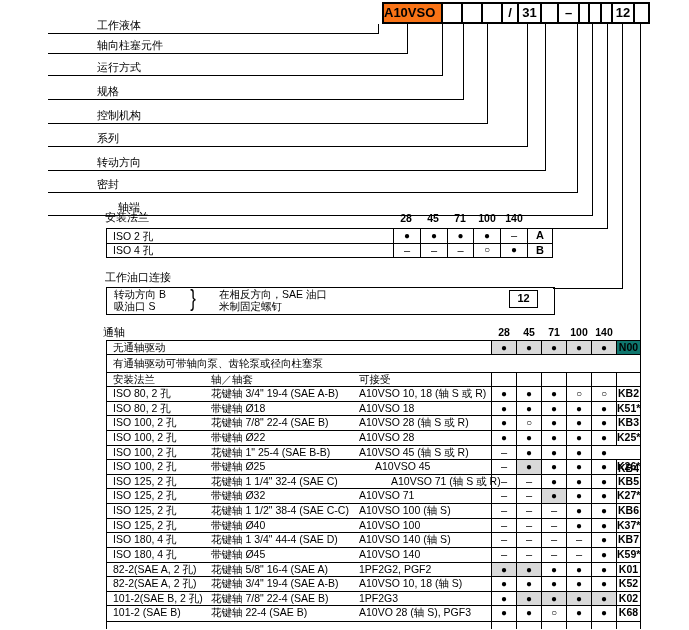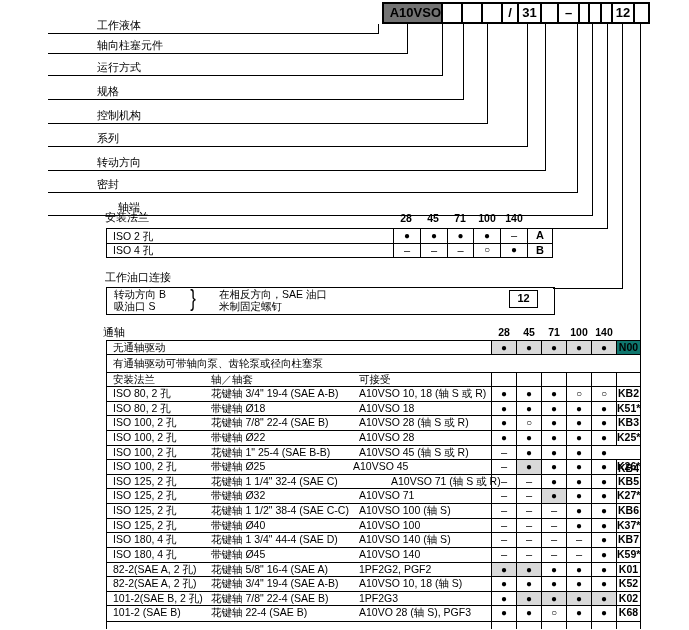--- a/index.html
+++ b/index.html
@@ -27,21 +27,21 @@
   <div class="sec-title" id="ports-title">工作油口连接</div>
   <div class="pbox">
     <div class="pl1">转动方向 B</div>
     <div class="pl2">吸油口 S</div>
     <div class="pbrace">}</div>
     <div class="pd1">在相反方向，SAE 油口</div>
     <div class="pd2">米制固定螺钉</div>
     <div class="pcode">12</div>
   </div>
   <div class="sec-title" id="through-title">通轴</div>
-<div style="position: absolute; left: 382px; top: 2px; width: 61px; height: 22px; border: 2px solid rgb(0, 0, 0); box-sizing: border-box; font-weight: bold; font-size: 13px; text-align: right; line-height: 18px; background: #737373;">A10VSO</div>
+<div style="position: absolute; left: 382px; top: 2px; width: 61px; height: 22px; border: 2px solid rgb(0, 0, 0); box-sizing: border-box; font-weight: bold; font-size: 13px; text-align: left; line-height: 18px; background: #f97316;">A10VSO</div>
     <div style="position: absolute; left: 441px; top: 2px; width: 22px; height: 22px; border: 2px solid rgb(0, 0, 0); box-sizing: border-box; font-weight: bold; font-size: 13px; text-align: center; line-height: 18px; background: rgb(255, 255, 255);"></div>
     <div style="position: absolute; left: 461px; top: 2px; width: 22px; height: 22px; border: 2px solid rgb(0, 0, 0); box-sizing: border-box; font-weight: bold; font-size: 13px; text-align: center; line-height: 18px; background: rgb(255, 255, 255);"></div>
     <div style="position: absolute; left: 481px; top: 2px; width: 22px; height: 22px; border: 2px solid rgb(0, 0, 0); box-sizing: border-box; font-weight: bold; font-size: 13px; text-align: center; line-height: 18px; background: rgb(255, 255, 255);"></div>
     <div style="position: absolute; left: 501px; top: 2px; width: 18px; height: 22px; border: 2px solid rgb(0, 0, 0); box-sizing: border-box; font-weight: bold; font-size: 13px; text-align: center; line-height: 18px; background: rgb(255, 255, 255);">/</div>
     <div style="position: absolute; left: 517px; top: 2px; width: 25px; height: 22px; border: 2px solid rgb(0, 0, 0); box-sizing: border-box; font-weight: bold; font-size: 13px; text-align: center; line-height: 18px; background: rgb(255, 255, 255);">31</div>
     <div style="position: absolute; left: 540px; top: 2px; width: 19px; height: 22px; border: 2px solid rgb(0, 0, 0); box-sizing: border-box; font-weight: bold; font-size: 13px; text-align: center; line-height: 18px; background: rgb(255, 255, 255);"></div>
     <div style="position: absolute; left: 557px; top: 2px; width: 23px; height: 22px; border: 2px solid rgb(0, 0, 0); box-sizing: border-box; font-weight: bold; font-size: 13px; text-align: center; line-height: 18px; background: rgb(255, 255, 255);">–</div>
     <div style="position: absolute; left: 578px; top: 2px; width: 12px; height: 22px; border: 2px solid rgb(0, 0, 0); box-sizing: border-box; font-weight: bold; font-size: 13px; text-align: center; line-height: 18px; background: rgb(255, 255, 255);"></div>
     <div style="position: absolute; left: 588px; top: 2px; width: 14px; height: 22px; border: 2px solid rgb(0, 0, 0); box-sizing: border-box; font-weight: bold; font-size: 13px; text-align: center; line-height: 18px; background: rgb(255, 255, 255);"></div>
     <div style="position: absolute; left: 600px; top: 2px; width: 13px; height: 22px; border: 2px solid rgb(0, 0, 0); box-sizing: border-box; font-weight: bold; font-size: 13px; text-align: center; line-height: 18px; background: rgb(255, 255, 255);"></div>
@@ -184,21 +184,21 @@
         <div style="position: absolute; left: 384px; top: 0px; width: 25px; height: 100%; border-left: 1px solid rgb(0, 0, 0); box-sizing: border-box; text-align: center; line-height: 13.625px; font-size: 11px;">–</div>
         <div style="position: absolute; left: 409px; top: 0px; width: 25px; height: 100%; border-left: 1px solid rgb(0, 0, 0); box-sizing: border-box; text-align: center; line-height: 13.625px; font-size: 10px;">●</div>
         <div style="position: absolute; left: 434px; top: 0px; width: 25px; height: 100%; border-left: 1px solid rgb(0, 0, 0); box-sizing: border-box; text-align: center; line-height: 13.625px; font-size: 10px;">●</div>
         <div style="position: absolute; left: 459px; top: 0px; width: 25px; height: 100%; border-left: 1px solid rgb(0, 0, 0); box-sizing: border-box; text-align: center; line-height: 13.625px; font-size: 10px;">●</div>
         <div style="position: absolute; left: 484px; top: 0px; width: 25px; height: 100%; border-left: 1px solid rgb(0, 0, 0); box-sizing: border-box; text-align: center; line-height: 13.625px; font-size: 10px;">●</div>
         <div style="position: absolute; left: 509px; top: 16px; width: 24px; height: 100%; border-left: 1px solid rgb(0, 0, 0); box-sizing: border-box; text-align: center; font-weight: bold; font-size: 10.5px; line-height: 13.625px;">KB4</div>
       </div>
       <div style="position: absolute; left: 0px; top: 119.125px; width: 533px; height: 14.625px; border-bottom: 1px solid rgb(0, 0, 0); box-sizing: border-box; font-size: 10.5px;">
         <div style="position: absolute; left: 6px; top: 0px; line-height: 13.625px; white-space: nowrap;">ISO 100, 2 孔</div>
         <div style="position: absolute; left: 104px; top: 0px; line-height: 13.625px; white-space: nowrap;">带键轴 Ø25</div>
-        <div style="position: absolute; left: 246px; top: 0px; line-height: 13.625px; white-space: nowrap;">A10VSO 45</div>
+        <div style="position: absolute; left: 268px; top: 0px; line-height: 13.625px; white-space: nowrap;">A10VSO 45</div>
         <div style="position: absolute; left: 384px; top: 0px; width: 25px; height: 100%; border-left: 1px solid rgb(0, 0, 0); box-sizing: border-box; text-align: center; line-height: 13.625px; font-size: 11px;">–</div>
         <div style="position: absolute; left: 409px; top: 0px; width: 25px; height: 100%; border-left: 1px solid rgb(0, 0, 0); box-sizing: border-box; text-align: center; line-height: 13.625px; font-size: 10px; background: rgb(217, 217, 217);">●</div>
         <div style="position: absolute; left: 434px; top: 0px; width: 25px; height: 100%; border-left: 1px solid rgb(0, 0, 0); box-sizing: border-box; text-align: center; line-height: 13.625px; font-size: 10px;">●</div>
         <div style="position: absolute; left: 459px; top: 0px; width: 25px; height: 100%; border-left: 1px solid rgb(0, 0, 0); box-sizing: border-box; text-align: center; line-height: 13.625px; font-size: 10px;">●</div>
         <div style="position: absolute; left: 484px; top: 0px; width: 25px; height: 100%; border-left: 1px solid rgb(0, 0, 0); box-sizing: border-box; text-align: center; line-height: 13.625px; font-size: 10px;">●</div>
         <div style="position: absolute; left: 509px; top: 0px; width: 24px; height: 100%; border-left: 1px solid rgb(0, 0, 0); box-sizing: border-box; text-align: center; font-weight: bold; font-size: 10.5px; line-height: 13.625px;">K26*</div>
       </div>
       <div style="position: absolute; left: 0px; top: 133.75px; width: 533px; height: 14.625px; border-bottom: 1px solid rgb(0, 0, 0); box-sizing: border-box; font-size: 10.5px;">
         <div style="position: absolute; left: 6px; top: 0px; line-height: 13.625px; white-space: nowrap;">ISO 125, 2 孔</div>
         <div style="position: absolute; left: 104px; top: 0px; line-height: 13.625px; white-space: nowrap;">花键轴 1 1/4" 32-4 (SAE C)</div>

